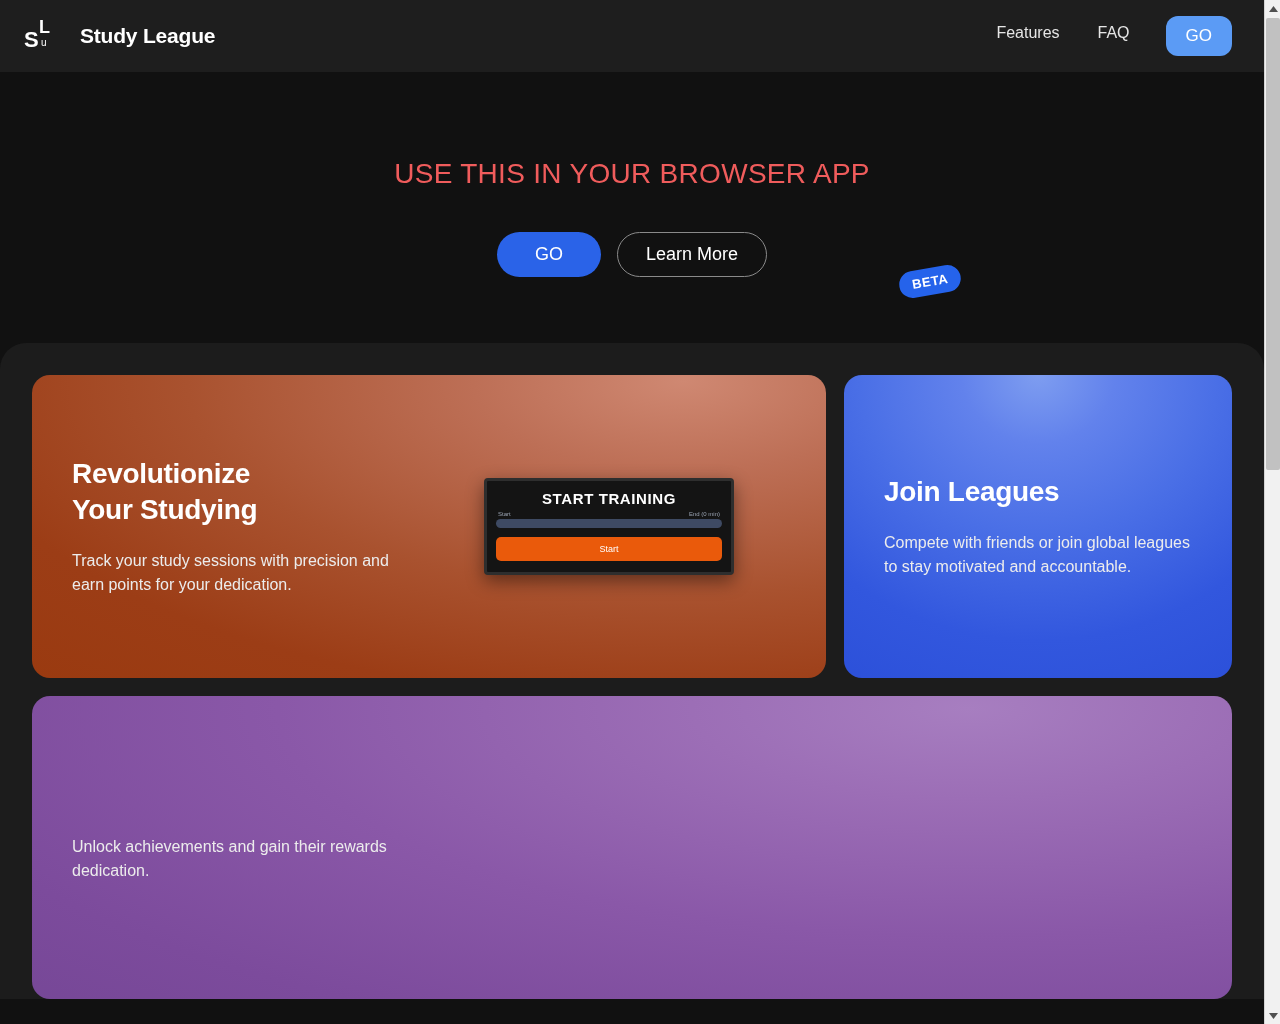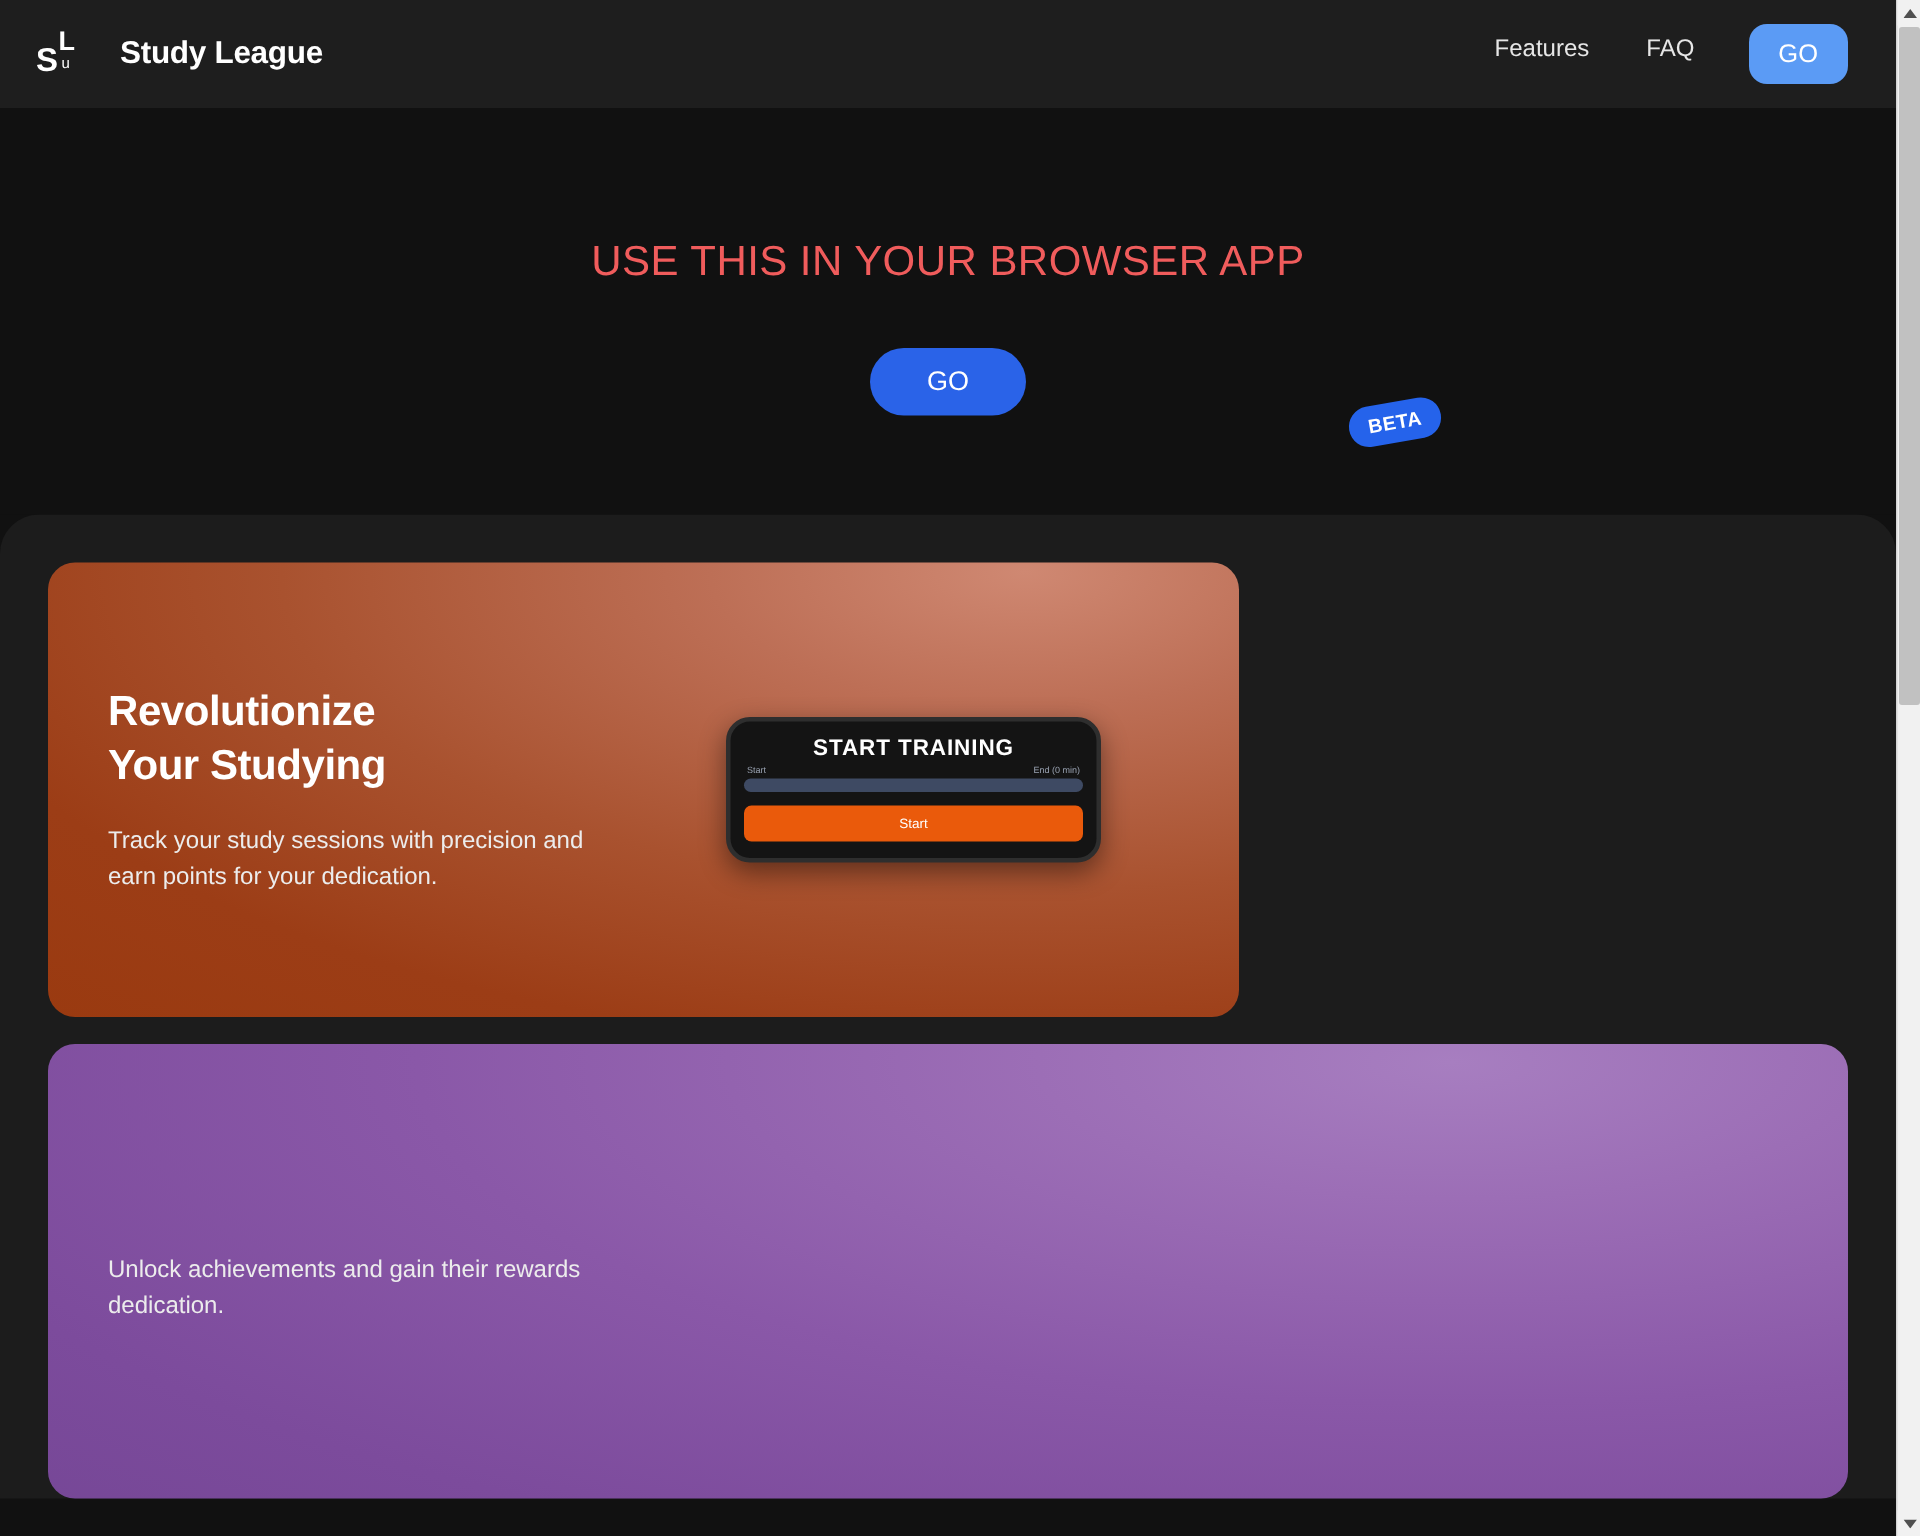--- a/index.html
+++ b/index.html
@@ -192,21 +192,21 @@
 
   
   .mock-wrap {
     margin-left:auto;
     margin-right:92px;
     width:250px;
   }
   .mock {
     background:#141414;
     border:3px solid #2e2e2e;
-    border-radius:16px;
+    border-radius:4px;
     padding:9px 9px 11px 9px;
     box-shadow:0 6px 18px rgba(0,0,0,.45);
   }
   .mock-title {
     text-align:center;
     font-size:15px;
     font-weight:700;
     letter-spacing:0.6px;
     color:#ffffff;
     margin-bottom:4px;
@@ -312,20 +312,21 @@
       <button class="nav-go">GO</button>
     </nav>
   </div>
 
   <section class="hero">
     <div class="hero-inner">
       <div class="beta-badge">BETA</div>
       <p class="hero-sub">USE THIS IN YOUR BROWSER APP</p>
       <div class="hero-cta">
         <button class="btn-go">GO</button>
+        <button class="btn-learn">Learn More</button>
       </div>
     </div>
   </section>
 
   <section class="features">
 
     <div class="cards-row">
 
       <div class="card card-orange">
         <div class="card-text-block">
@@ -343,20 +344,25 @@
               <span>End (0 min)</span>
             </div>
             <div class="mock-bar"></div>
 
 
             <div class="mock-start">Start</div>
           </div>
         </div>
       </div>
 
+      <div class="card card-blue">
+        <h2 class="card-h">Join Leagues</h2>
+        <p class="card-p">Compete with friends or join global leagues
+to stay motivated and accountable.</p>
+      </div>
 
     </div>
 
     <div class="card card-purple">
       <p class="card-p">Unlock achievements and gain their rewards dedication.</p>
     </div>
 
   </section>
 </div>
 

